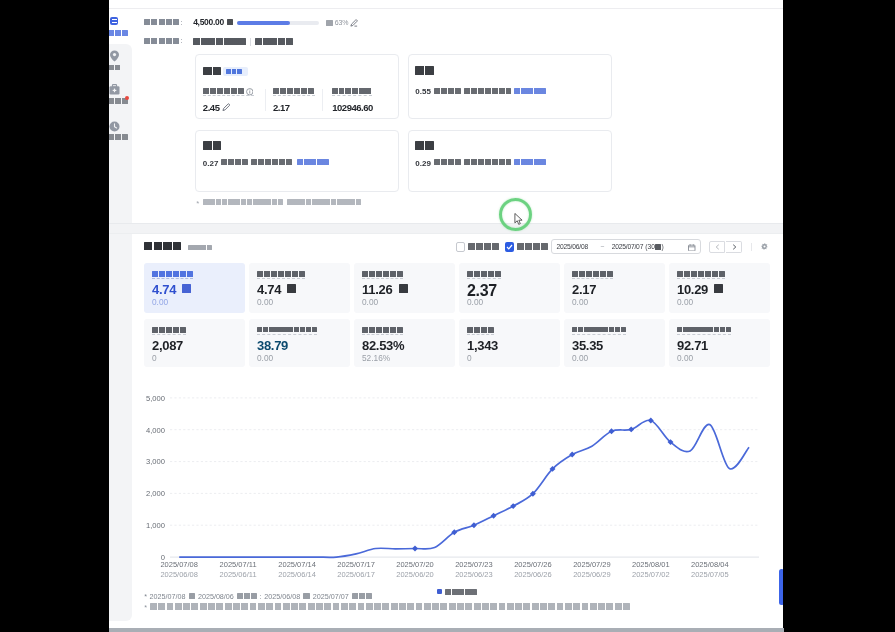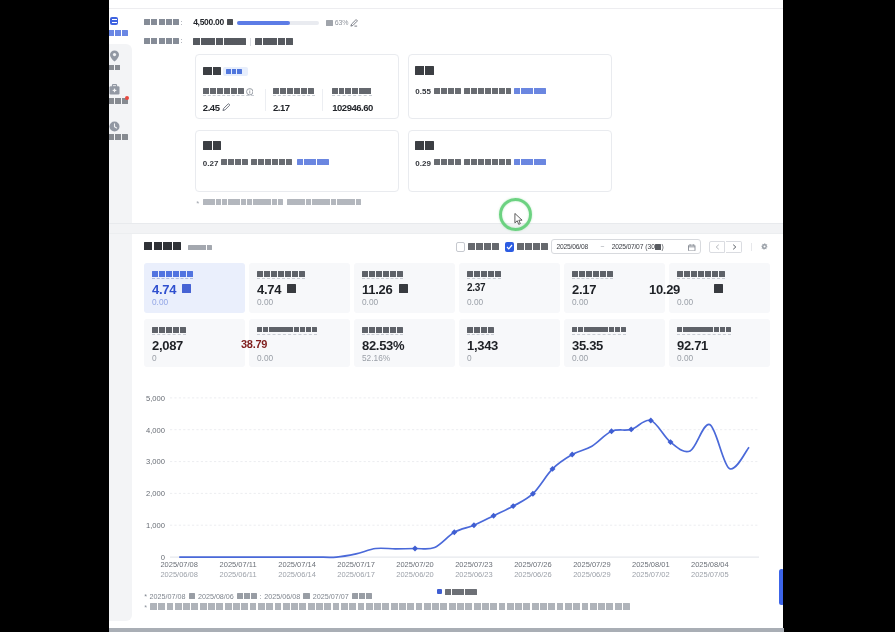--- a/index.html
+++ b/index.html
@@ -146,42 +146,42 @@
 <div class="t" style="left:148.0px;top:298.2px;font-size:8.3px;color:#9ba0a8;">0.00</div>
 <div class="tile" style="left:245px;top:263px;width:100.5px;height:50px;background:#f7f8fa;"></div>
 <i class="ct" style="left:253.0px;top:270.8px;width:41.0px;height:6.0px;--s:6.00px;--p:7.00px;color:#4a4e55;opacity:0.88;"></i>
 <div class="dash" style="left:253.0px;top:270.8px;width:41.0px;height:8.1px;border-color:#c8ccd3;"></div>
 <div class="t" style="left:253.0px;top:283.0px;font-size:13px;color:#1e2126;font-weight:700;letter-spacing:-0.3px;">11.26</div>
 <i class="ct" style="left:290.0px;top:284.0px;width:9.3px;height:9.3px;--s:9.30px;--p:9.30px;color:#1e2126;opacity:0.88;"></i>
 <div class="t" style="left:253.0px;top:298.2px;font-size:8.3px;color:#9ba0a8;">0.00</div>
 <div class="tile" style="left:350px;top:263px;width:100.5px;height:50px;background:#f7f8fa;"></div>
 <i class="ct" style="left:358.0px;top:270.8px;width:34.0px;height:6.0px;--s:6.00px;--p:7.00px;color:#4a4e55;opacity:0.88;"></i>
 <div class="dash" style="left:358.0px;top:270.8px;width:34.0px;height:8.1px;border-color:#c8ccd3;"></div>
-<div class="t" style="left:358.0px;top:283.0px;font-size:10px;color:#1e2126;font-weight:700;letter-spacing:-0.3px;">2.37</div>
+<div class="t" style="left:358.0px;top:283.0px;font-size:16px;color:#1e2126;font-weight:700;letter-spacing:-0.3px;">2.37</div>
 <div class="t" style="left:358.0px;top:298.2px;font-size:8.3px;color:#9ba0a8;">0.00</div>
 <div class="tile" style="left:455px;top:263px;width:100.5px;height:50px;background:#f7f8fa;"></div>
 <i class="ct" style="left:463.0px;top:270.8px;width:41.0px;height:6.0px;--s:6.00px;--p:7.00px;color:#4a4e55;opacity:0.88;"></i>
 <div class="dash" style="left:463.0px;top:270.8px;width:41.0px;height:8.1px;border-color:#c8ccd3;"></div>
 <div class="t" style="left:463.0px;top:283.0px;font-size:13px;color:#1e2126;font-weight:700;letter-spacing:-0.3px;">2.17</div>
 <div class="t" style="left:463.0px;top:298.2px;font-size:8.3px;color:#9ba0a8;">0.00</div>
 <div class="tile" style="left:560px;top:263px;width:100.5px;height:50px;background:#f7f8fa;"></div>
 <i class="ct" style="left:568.0px;top:270.8px;width:48.0px;height:6.0px;--s:6.00px;--p:7.00px;color:#4a4e55;opacity:0.88;"></i>
 <div class="dash" style="left:568.0px;top:270.8px;width:48.0px;height:8.1px;border-color:#c8ccd3;"></div>
-<div class="t" style="left:540px;top:283.0px;font-size:13px;color:#1e2126;font-weight:700;letter-spacing:-0.3px;">10.29</div>
+<div class="t" style="left:568.0px;top:283.0px;font-size:13px;color:#1e2126;font-weight:700;letter-spacing:-0.3px;">10.29</div>
 <i class="ct" style="left:605.0px;top:284.0px;width:9.3px;height:9.3px;--s:9.30px;--p:9.30px;color:#1e2126;opacity:0.88;"></i>
 <div class="t" style="left:568.0px;top:298.2px;font-size:8.3px;color:#9ba0a8;">0.00</div>
 <div class="tile" style="left:35px;top:319px;width:100.5px;height:48px;background:#f7f8fa;"></div>
 <i class="ct" style="left:43.0px;top:326.8px;width:34.0px;height:6.0px;--s:6.00px;--p:7.00px;color:#4a4e55;opacity:0.88;"></i>
 <div class="dash" style="left:43.0px;top:326.8px;width:34.0px;height:8.1px;border-color:#c8ccd3;"></div>
 <div class="t" style="left:43.0px;top:339.0px;font-size:13px;color:#1e2126;font-weight:700;letter-spacing:-0.3px;">2,087</div>
 <div class="t" style="left:43.0px;top:354.2px;font-size:8.3px;color:#9ba0a8;">0</div>
 <div class="tile" style="left:140px;top:319px;width:100.5px;height:48px;background:#f7f8fa;"></div>
 <i class="ct" style="left:148.0px;top:326.8px;width:60.3px;height:5.4px;--s:5.40px;--p:6.10px;color:#4a4e55;opacity:0.88;"></i>
 <div class="dash" style="left:148.0px;top:326.8px;width:60.3px;height:8.1px;border-color:#c8ccd3;"></div>
-<div class="t" style="left:132px;top:339.0px;font-size:11px;color:#7f1d1d;font-weight:700;letter-spacing:-0.3px;">38.79</div>
+<div class="t" style="left:148.0px;top:339.0px;font-size:13px;color:#0c4a6e;font-weight:700;letter-spacing:-0.3px;">38.79</div>
 <div class="t" style="left:148.0px;top:354.2px;font-size:8.3px;color:#9ba0a8;">0.00</div>
 <div class="tile" style="left:245px;top:319px;width:100.5px;height:48px;background:#f7f8fa;"></div>
 <i class="ct" style="left:253.0px;top:326.8px;width:41.0px;height:6.0px;--s:6.00px;--p:7.00px;color:#4a4e55;opacity:0.88;"></i>
 <div class="dash" style="left:253.0px;top:326.8px;width:41.0px;height:8.1px;border-color:#c8ccd3;"></div>
 <div class="t" style="left:253.0px;top:339.0px;font-size:13px;color:#1e2126;font-weight:700;letter-spacing:-0.3px;">82.53%</div>
 <div class="t" style="left:253.0px;top:354.2px;font-size:8.3px;color:#9ba0a8;">52.16%</div>
 <div class="tile" style="left:350px;top:319px;width:100.5px;height:48px;background:#f7f8fa;"></div>
 <i class="ct" style="left:358.0px;top:326.8px;width:27.0px;height:6.0px;--s:6.00px;--p:7.00px;color:#4a4e55;opacity:0.88;"></i>
 <div class="dash" style="left:358.0px;top:326.8px;width:27.0px;height:8.1px;border-color:#c8ccd3;"></div>
 <div class="t" style="left:358.0px;top:339.0px;font-size:13px;color:#1e2126;font-weight:700;letter-spacing:-0.3px;">1,343</div>

